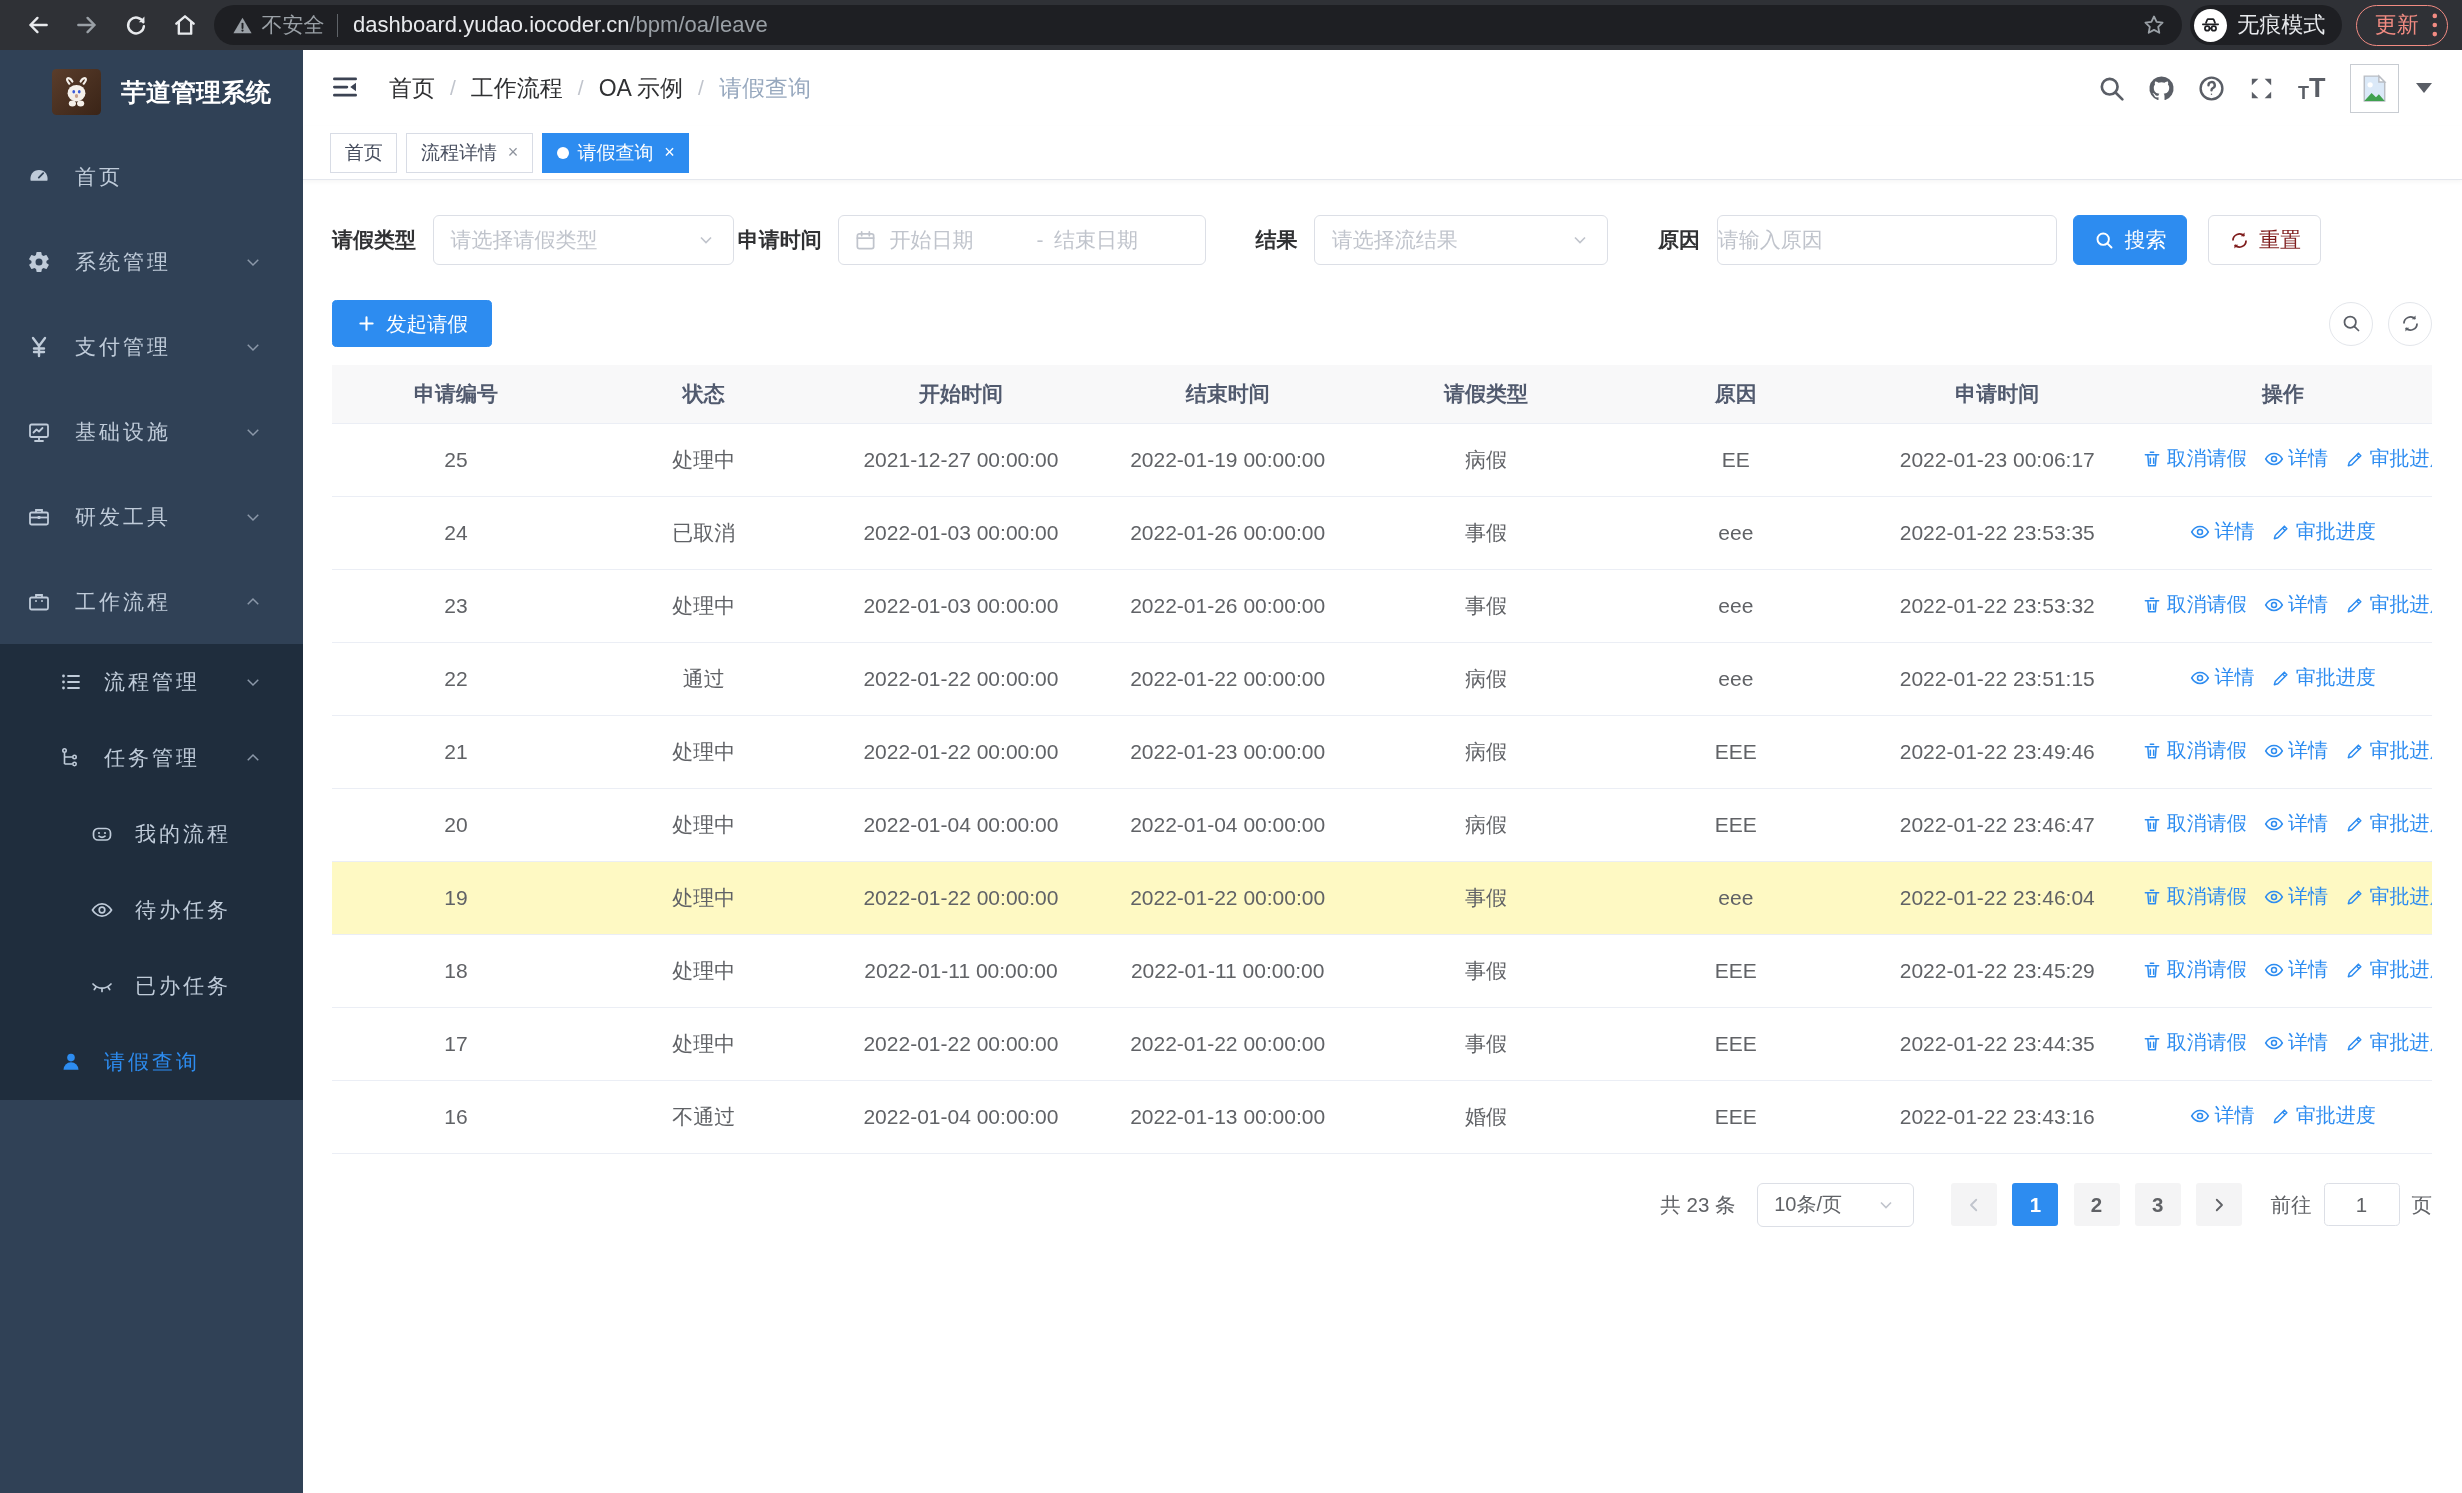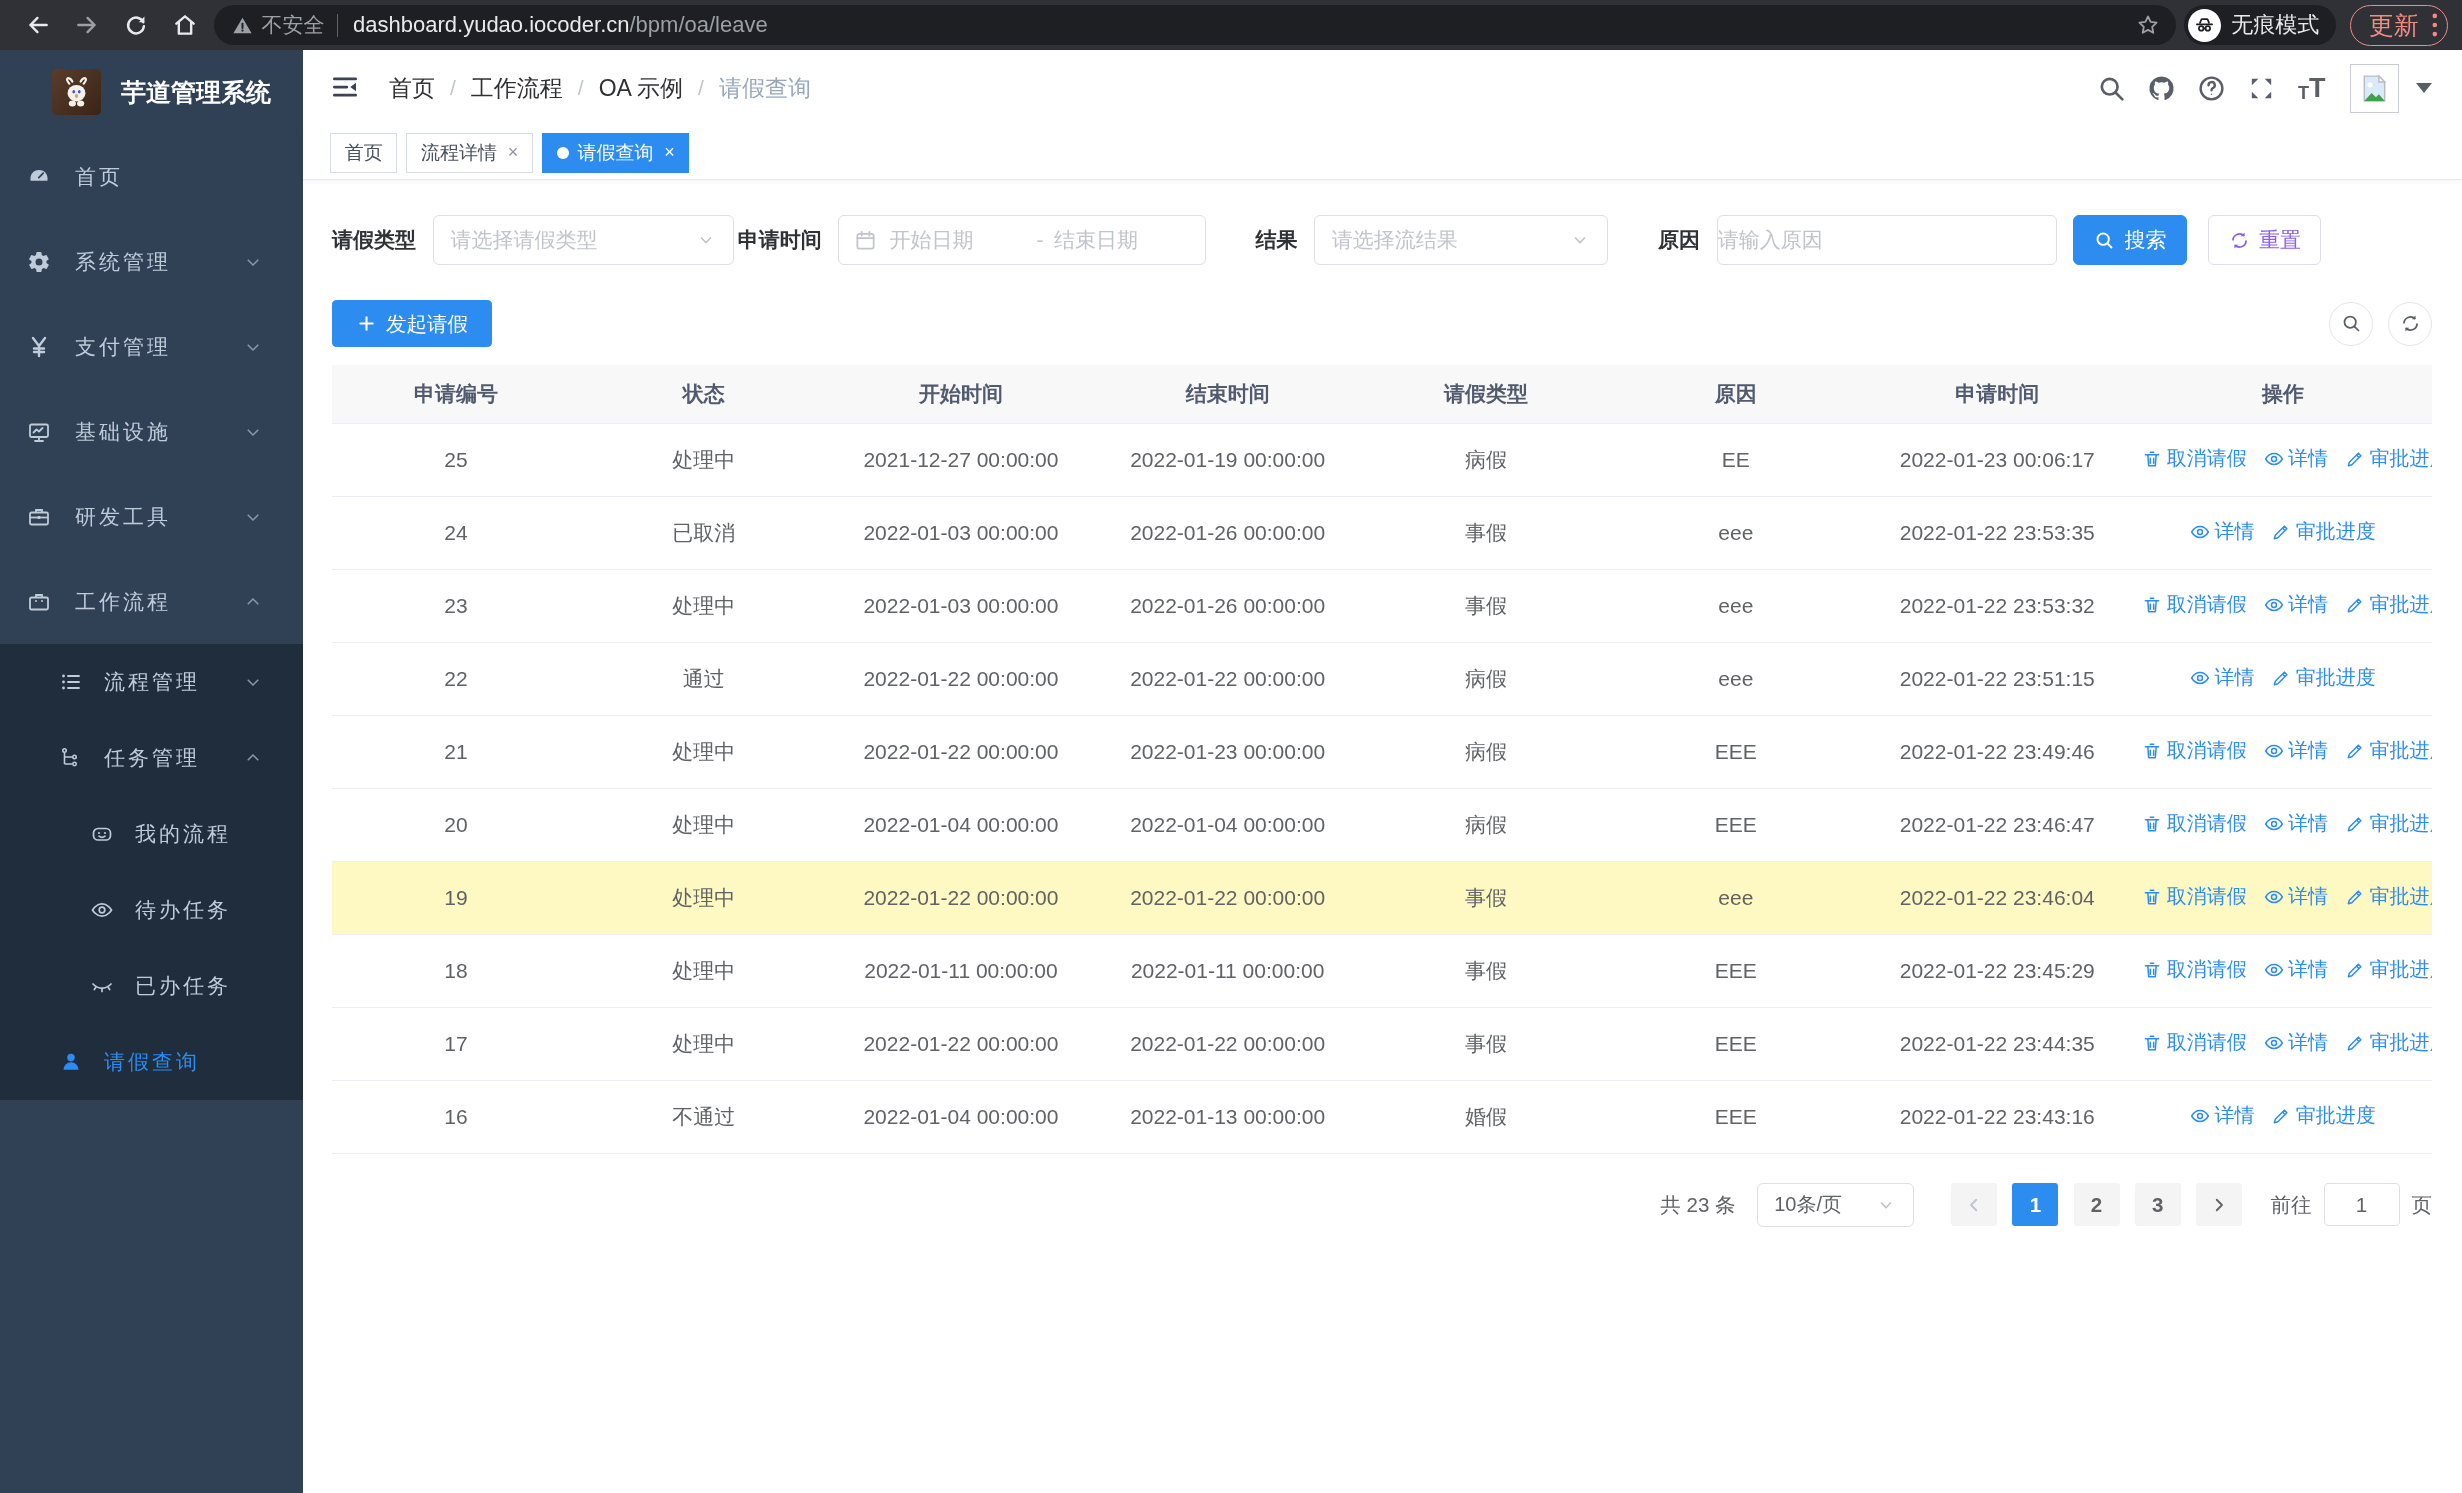--- a/index.html
+++ b/index.html
@@ -33,21 +33,21 @@
   .url-div{width:1.5px;height:23px;background:#5f6368;margin-right:15px;flex:none;}
   .url-text{font-size:22px;color:#e8eaed;white-space:nowrap;overflow:hidden;flex:1;}
   .url-text .path{color:#9aa0a6;}
   .star{margin-left:auto;color:#9aa0a6;flex:none;}
   .star svg{width:24px;height:24px;}
   .incog{height:40px;border-radius:20px;background:var(--chrome-pill);display:flex;align-items:center;padding:3px 16.7px 3px 3.8px;flex:none;margin-right:13.7px;}
   .incog-circle{width:33px;height:33px;border-radius:50%;background:#fff;display:flex;align-items:center;justify-content:center;margin-right:10.6px;}
   .incog-circle svg{width:23px;height:23px;}
   .incog-label{color:#e8eaed;font-size:22px;white-space:nowrap;}
   .update-pill{height:41px;border:1.5px solid var(--update-accent);border-radius:20.5px;display:flex;align-items:center;padding:0 9px 0 18px;color:var(--update-accent);flex:none;}
-  .update-label{font-size:25px;margin-right:12px;}
+  .update-label{font-size:22px;margin-right:12px;}
   .dots svg{width:7.6px;height:26px;}
 
   
   .app{flex:1;display:flex;min-height:0;}
 
   
   .sidebar{width:303px;background:var(--sidebar-bg);color:var(--sidebar-text);flex:none;display:flex;flex-direction:column;}
   .logo-row{height:84px;display:flex;align-items:center;padding-left:52px;flex:none;}
   .logo-img{width:49px;height:46px;border-radius:4.6px;background:linear-gradient(135deg,#5a3d2b,#3a2417);display:flex;align-items:center;justify-content:center;margin-right:20px;overflow:hidden;flex:none;}
   .logo-img svg{width:33px;height:33px;}
@@ -104,21 +104,21 @@
   .daterange input{border:none;outline:none;width:114px;font-size:21px;color:var(--text-main);font-family:inherit;flex:1;min-width:0;}
   .daterange input::placeholder{color:#c0c4cc;}
   .daterange .dash{color:#c0c4cc;margin:0 10.6px;flex:none;}
   .w-result{width:294px;margin-right:50px;}
   .reason-input{width:340px;padding:0 0;margin-right:16.7px;}
   .reason-input input{border:none;outline:none;width:100%;font-size:21px;color:var(--text-main);font-family:inherit;}
   .reason-input input::placeholder{color:#c0c4cc;}
   .btn{height:50px;border-radius:6px;font-size:21px;display:inline-flex;align-items:center;justify-content:center;cursor:pointer;border:1.5px solid transparent;white-space:nowrap;}
   .btn svg{width:21px;height:21px;margin-right:9px;}
   .btn-primary{background:var(--primary);border-color:var(--primary);color:#fff;}
-  .btn-plain{background:#fff;border-color:var(--border);color:#8b5cf6;}
+  .btn-plain{background:#fff;border-color:var(--border);color:#7f1d1d;}
   .btn-search{width:114px;margin-right:21px;}
   .btn-reset{width:113px;}
 
   .action-row{margin-top:35px;display:flex;align-items:center;gap:36px;}
   .btn-create{height:47px;padding:0 23px;border-radius:4.6px;font-size:20.5px;}
   .circle-btns{margin-left:auto;display:flex;align-items:center;}
   .cbtn{width:44px;height:44px;border-radius:50%;border:1.5px solid #e3e6eb;background:#fff;display:flex;align-items:center;justify-content:center;color:#5a5e66;cursor:pointer;margin-left:15px;}
   .cbtn svg{width:21px;height:21px;}
 
   

